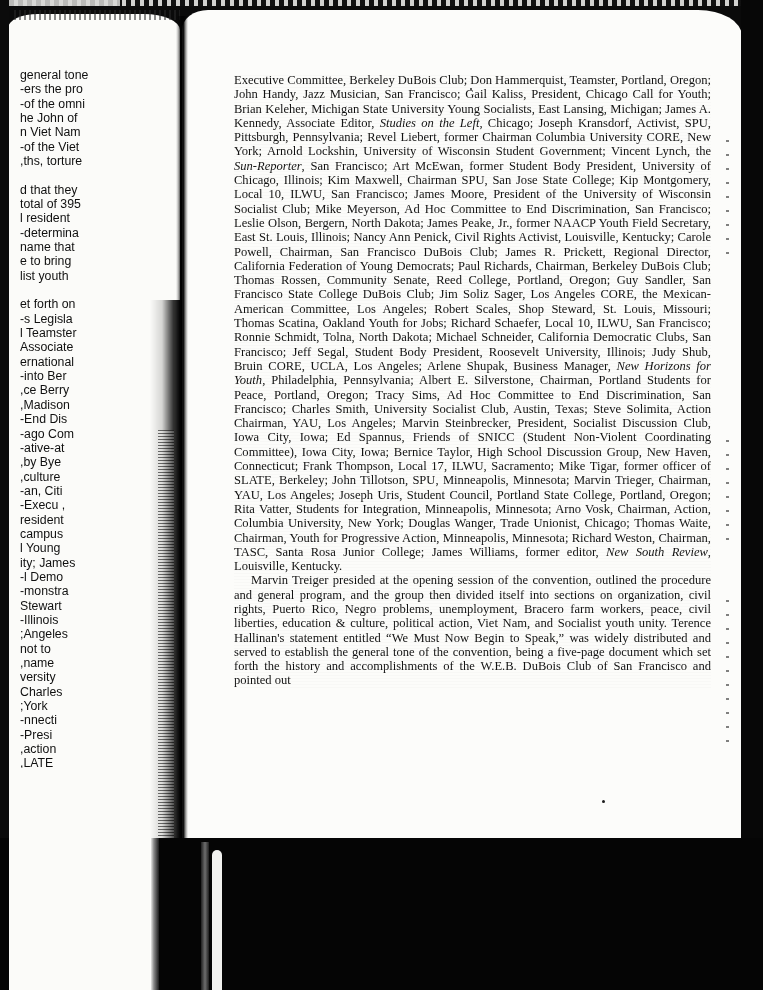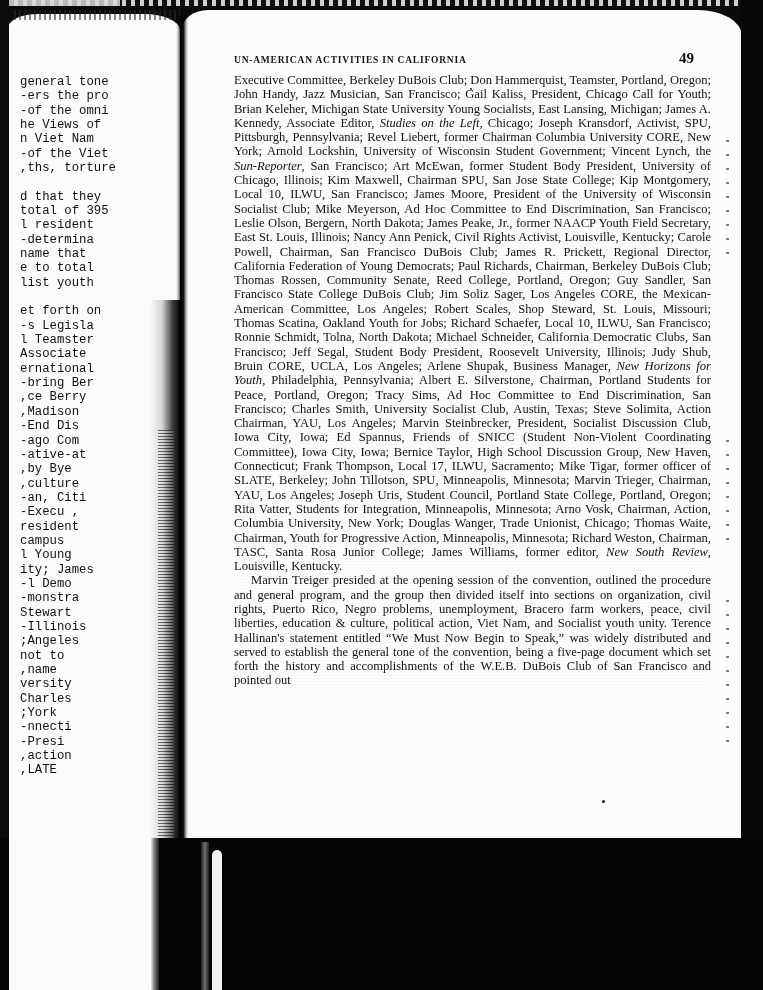--- a/index.html
+++ b/index.html
@@ -228,29 +228,29 @@
     pointer-events: none;
     background-image:
       repeating-linear-gradient(0deg, rgba(0,0,0,.015) 0 1px, transparent 1px 3px);
     mix-blend-mode: multiply;
   }
 
   
   .frag-col {
     position: absolute;
     left: 20px;
-    top: 75px;
+    top: 68px;
     width: 152px;
     height: 700px;
     overflow: hidden;
     color: #101010;
     font-size: 12.3px;
     line-height: 14.35px;
     text-align: right;
-    font-family: Liberation Mono, monospace;
+    font-family: Liberation Sans, sans-serif;
   }
   .frag-col .frag-line {
     white-space: nowrap;
     overflow: hidden;
     direction: rtl;
     text-align: left;
     padding-right: 2px;
   }
   .frag-col .frag-gap { height: 14.3px; }
 
@@ -274,59 +274,55 @@
 
   <div class="top-strip"></div>
   <div class="top-strip left-solid"></div>
 
   <div class="leaf-left">
     <div class="edge-top"></div>
   </div>
 
   <div class="leaf-main">
 
-    <div class="running-head">
-      <div class="rh-title">UN-AMERICAN ACTIVITIES IN CALIFORNIA</div>
-      <div class="rh-folio">49</div>
-    </div>
 
     <div class="body-col">
       <p><span>Executive Committee, Berkeley DuBois Club; Don Hammerquist, Teamster, Portland, Oregon; John Handy, Jazz Musician, San Francisco; Gail Kaliss, President, Chicago Call for Youth; Brian Keleher, Michigan State University Young Socialists, East Lansing, Michigan; James A. Kennedy, Associate Editor, </span><i>Studies on the Left</i><span>, Chicago; Joseph Kransdorf, Activist, SPU, Pittsburgh, Pennsylvania; Revel Liebert, former Chairman Columbia University CORE, New York; Arnold Lockshin, University of Wisconsin Student Government; Vincent Lynch, the </span><i>Sun-Reporter</i><span>, San Francisco; Art McEwan, former Student Body President, University of Chicago, Illinois; Kim Maxwell, Chairman SPU, San Jose State College; Kip Montgomery, Local 10, ILWU, San Francisco; James Moore, President of the University of Wisconsin Socialist Club; Mike Meyerson, Ad Hoc Committee to End Discrimination, San Francisco; Leslie Olson, Bergern, North Dakota; James Peake, Jr., former NAACP Youth Field Secretary, East St. Louis, Illinois; Nancy Ann Penick, Civil Rights Activist, Louisville, Kentucky; Carole Powell, Chairman, San Francisco DuBois Club; James R. Prickett, Regional Director, California Federation of Young Democrats; Paul Richards, Chairman, Berkeley DuBois Club; Thomas Rossen, Community Senate, Reed College, Portland, Oregon; Guy Sandler, San Francisco State College DuBois Club; Jim Soliz Sager, Los Angeles CORE, the Mexican-American Committee, Los Angeles; Robert Scales, Shop Steward, St. Louis, Missouri; Thomas Scatina, Oakland Youth for Jobs; Richard Schaefer, Local 10, ILWU, San Francisco; Ronnie Schmidt, Tolna, North Dakota; Michael Schneider, California Democratic Clubs, San Francisco; Jeff Segal, Student Body President, Roosevelt University, Illinois; Judy Shub, Bruin CORE, UCLA, Los Angeles; Arlene Shupak, Business Manager, </span><i>New Horizons for Youth</i><span>, Philadelphia, Pennsylvania; Albert E. Silverstone, Chairman, Portland Students for Peace, Portland, Oregon; Tracy Sims, Ad Hoc Committee to End Discrimination, San Francisco; Charles Smith, University Socialist Club, Austin, Texas; Steve Solimita, Action Chairman, YAU, Los Angeles; Marvin Steinbrecker, President, Socialist Discussion Club, Iowa City, Iowa; Ed Spannus, Friends of SNICC (Student Non-Violent Coordinating Committee), Iowa City, Iowa; Bernice Taylor, High School Discussion Group, New Haven, Connecticut; Frank Thompson, Local 17, ILWU, Sacramento; Mike Tigar, former officer of SLATE, Berkeley; John Tillotson, SPU, Minneapolis, Minnesota; Marvin Trieger, Chairman, YAU, Los Angeles; Joseph Uris, Student Council, Portland State College, Portland, Oregon; Rita Vatter, Students for Integration, Minneapolis, Minnesota; Arno Vosk, Chairman, Action, Columbia University, New York; Douglas Wanger, Trade Unionist, Chicago; Thomas Waite, Chairman, Youth for Progressive Action, Minneapolis, Minnesota; Richard Weston, Chairman, TASC, Santa Rosa Junior College; James Williams, former editor, </span><i>New South Review</i><span>, Louisville, Kentucky.</span></p>
 
       <p class="indent">Marvin Treiger presided at the opening session of the convention, outlined the procedure and general program, and the group then divided itself into sections on organization, civil rights, Puerto Rico, Negro problems, unemployment, Bracero farm workers, peace, civil liberties, education &amp; culture, political action, Viet Nam, and Socialist youth unity. Terence Hallinan's statement entitled “We Must Now Begin to Speak,” was widely distributed and served to establish the general tone of the convention, being a five-page document which set forth the history and accomplishments of the W.E.B. DuBois Club of San Francisco and pointed out</p>
 
       <div class="grain"></div>
     </div>
 
     <div class="period-mark"></div>
   </div>
 
   <div class="frag-col">
       <div class="frag-line">general tone</div>
       <div class="frag-line">ers the pro-</div>
       <div class="frag-line">of the omni-</div>
-      <div class="frag-line">he Views of</div>
+      <div class="frag-line">he John of</div>
       <div class="frag-line">n Viet Nam</div>
       <div class="frag-line">of the Viet-</div>
       <div class="frag-line">ths, torture,</div>
       <div class="frag-gap"></div>
       <div class="frag-line">d that they</div>
       <div class="frag-line">total of 395</div>
       <div class="frag-line">l resident</div>
       <div class="frag-line">determina-</div>
       <div class="frag-line">name that</div>
-      <div class="frag-line">e to total</div>
+      <div class="frag-line">e to bring</div>
       <div class="frag-line">list youth</div>
       <div class="frag-gap"></div>
       <div class="frag-line">et forth on</div>
       <div class="frag-line">s Legisla-</div>
       <div class="frag-line">l Teamster</div>
       <div class="frag-line">Associate</div>
       <div class="frag-line">ernational</div>
-      <div class="frag-line">bring Ber-</div>
+      <div class="frag-line">into Ber-</div>
       <div class="frag-line">ce Berry,</div>
       <div class="frag-line">Madison,</div>
       <div class="frag-line">End Dis-</div>
       <div class="frag-line">ago Com-</div>
       <div class="frag-line">ative-at-</div>
       <div class="frag-line">by Bye,</div>
       <div class="frag-line">culture,</div>
       <div class="frag-line">an, Citi-</div>
       <div class="frag-line">, Execu-</div>
       <div class="frag-line">resident</div>

